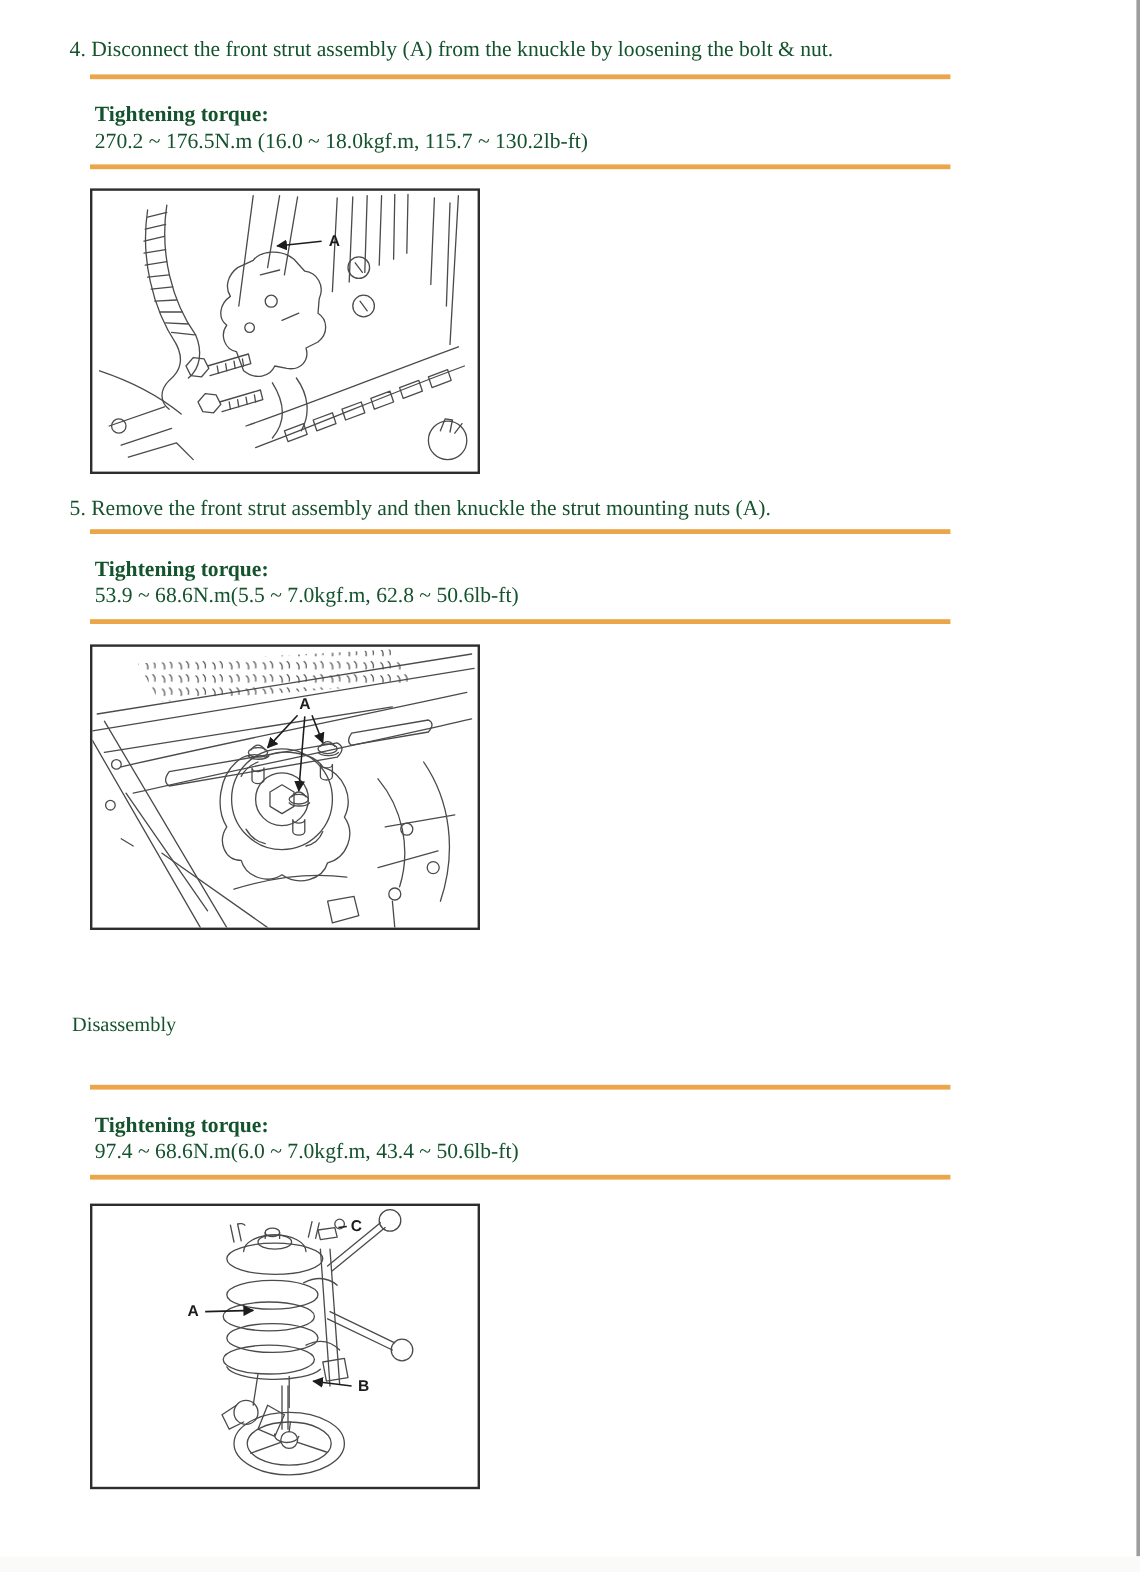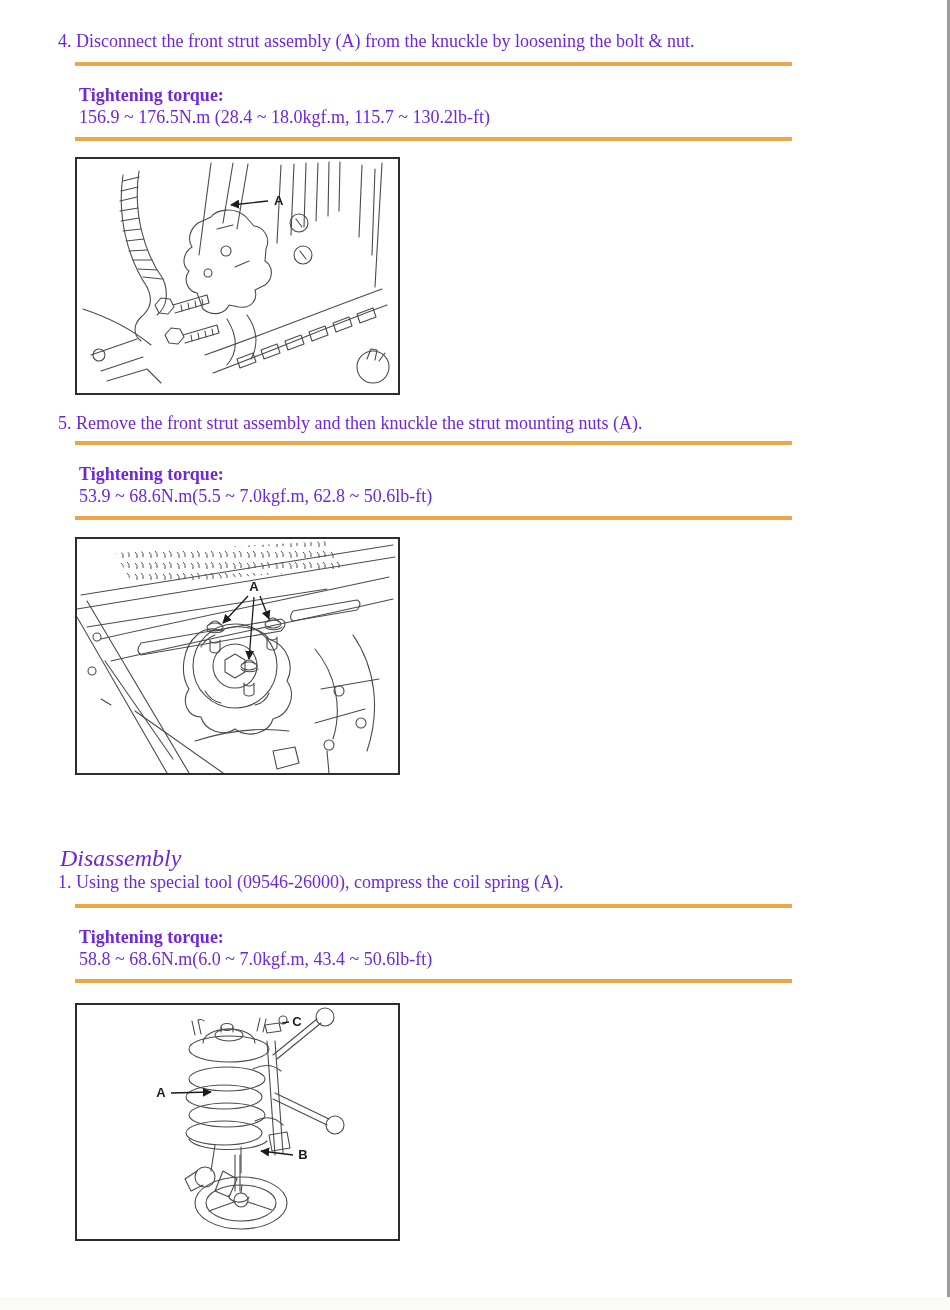--- a/index.html
+++ b/index.html
@@ -5,39 +5,39 @@
   * { box-sizing: border-box; }
   html, body { margin: 0; padding: 0; }
   body { background: #ffffff; }
   .page {
     position: relative;
     width: 950px;
     height: 1310px;
     background: #ffffff;
     overflow: hidden;
     font-family: "Liberation Serif", serif;
-    color: #6d28d9;
+    color: #14532d;
   }
   .right-edge {
     position: absolute; top: 0; right: 0;
     width: 3px; height: 1297px;
     background: #9d9d9d;
   }
   .bottom-strip {
     position: absolute; left: 0; bottom: 0;
     width: 100%; height: 13px;
     background: #fafaf8;
   }
   .step {
     position: absolute; left: 58px; margin: 0;
     font-size: 18px; line-height: 1.25; white-space: nowrap;
   }
   .heading {
     position: absolute; left: 60px; margin: 0;
-    font-size: 24px; line-height: 1.25; font-weight: normal; font-style: italic;
+    font-size: 17px; line-height: 1.25; font-weight: normal;
   }
   .torque {
     position: absolute; left: 75px;
     width: 717px; height: 79px;
   }
   .rule {
     position: absolute; left: 0;
     width: 717px; height: 4px;
     background: var(--accent, #EBA64A);
   }
@@ -70,21 +70,21 @@
 <div class="page">
 
   <p class="step" style="top:30px">
     <span>4.</span>
     <span>Disconnect the front strut assembly (A) from the knuckle by loosening the bolt &amp; nut.</span>
   </p>
 
   <section class="torque" style="top:62px">
     <div class="rule top"></div>
     <div class="t-label">Tightening torque:</div>
-    <div class="t-value">156.9 ~ 176.5N.m (28.4 ~ 18.0kgf.m, 115.7 ~ 130.2lb-ft)</div>
+    <div class="t-value">270.2 ~ 176.5N.m (16.0 ~ 18.0kgf.m, 115.7 ~ 130.2lb-ft)</div>
     <div class="rule bottom"></div>
   </section>
 
   <figure class="fig" style="top:157px">
     <svg viewBox="0 0 321 234">
       <defs>
         <marker id="a1" viewBox="0 0 10 10" refX="9" refY="5" markerWidth="7" markerHeight="7" orient="auto-start-reverse">
           <path d="M0 0 L10 5 L0 10 z" fill="#1c1c1c"></path>
         </marker>
       </defs>
@@ -185,29 +185,25 @@
       <line class="ar" x1="171" y1="57" x2="146" y2="84" marker-end="url(#a2)"></line>
       <line class="ar" x1="183" y1="57" x2="192" y2="80" marker-end="url(#a2)"></line>
       <line class="ar" x1="177" y1="58" x2="172" y2="120" marker-end="url(#a2)"></line>
       <text class="callout" x="177" y="52" text-anchor="middle">A</text>
     </svg>
   </figure>
 
 
   <h2 class="heading" style="top:843px">Disassembly</h2>
 
-  <p class="step" style="top:871px">
-    <span>1.</span>
-    <span>Using the special tool (09546-26000), compress the coil spring (A).</span>
-  </p>
 
   <section class="torque" style="top:904px">
     <div class="rule top"></div>
     <div class="t-label">Tightening torque:</div>
-    <div class="t-value">58.8 ~ 68.6N.m(6.0 ~ 7.0kgf.m, 43.4 ~ 50.6lb-ft)</div>
+    <div class="t-value">97.4 ~ 68.6N.m(6.0 ~ 7.0kgf.m, 43.4 ~ 50.6lb-ft)</div>
     <div class="rule bottom"></div>
   </section>
 
   <figure class="fig" style="top:1003px">
     <svg viewBox="0 0 321 234">
       <defs>
         <marker id="a3" viewBox="0 0 10 10" refX="9" refY="5" markerWidth="7" markerHeight="7" orient="auto-start-reverse">
           <path d="M0 0 L10 5 L0 10 z" fill="#1c1c1c"></path>
         </marker>
       </defs>

